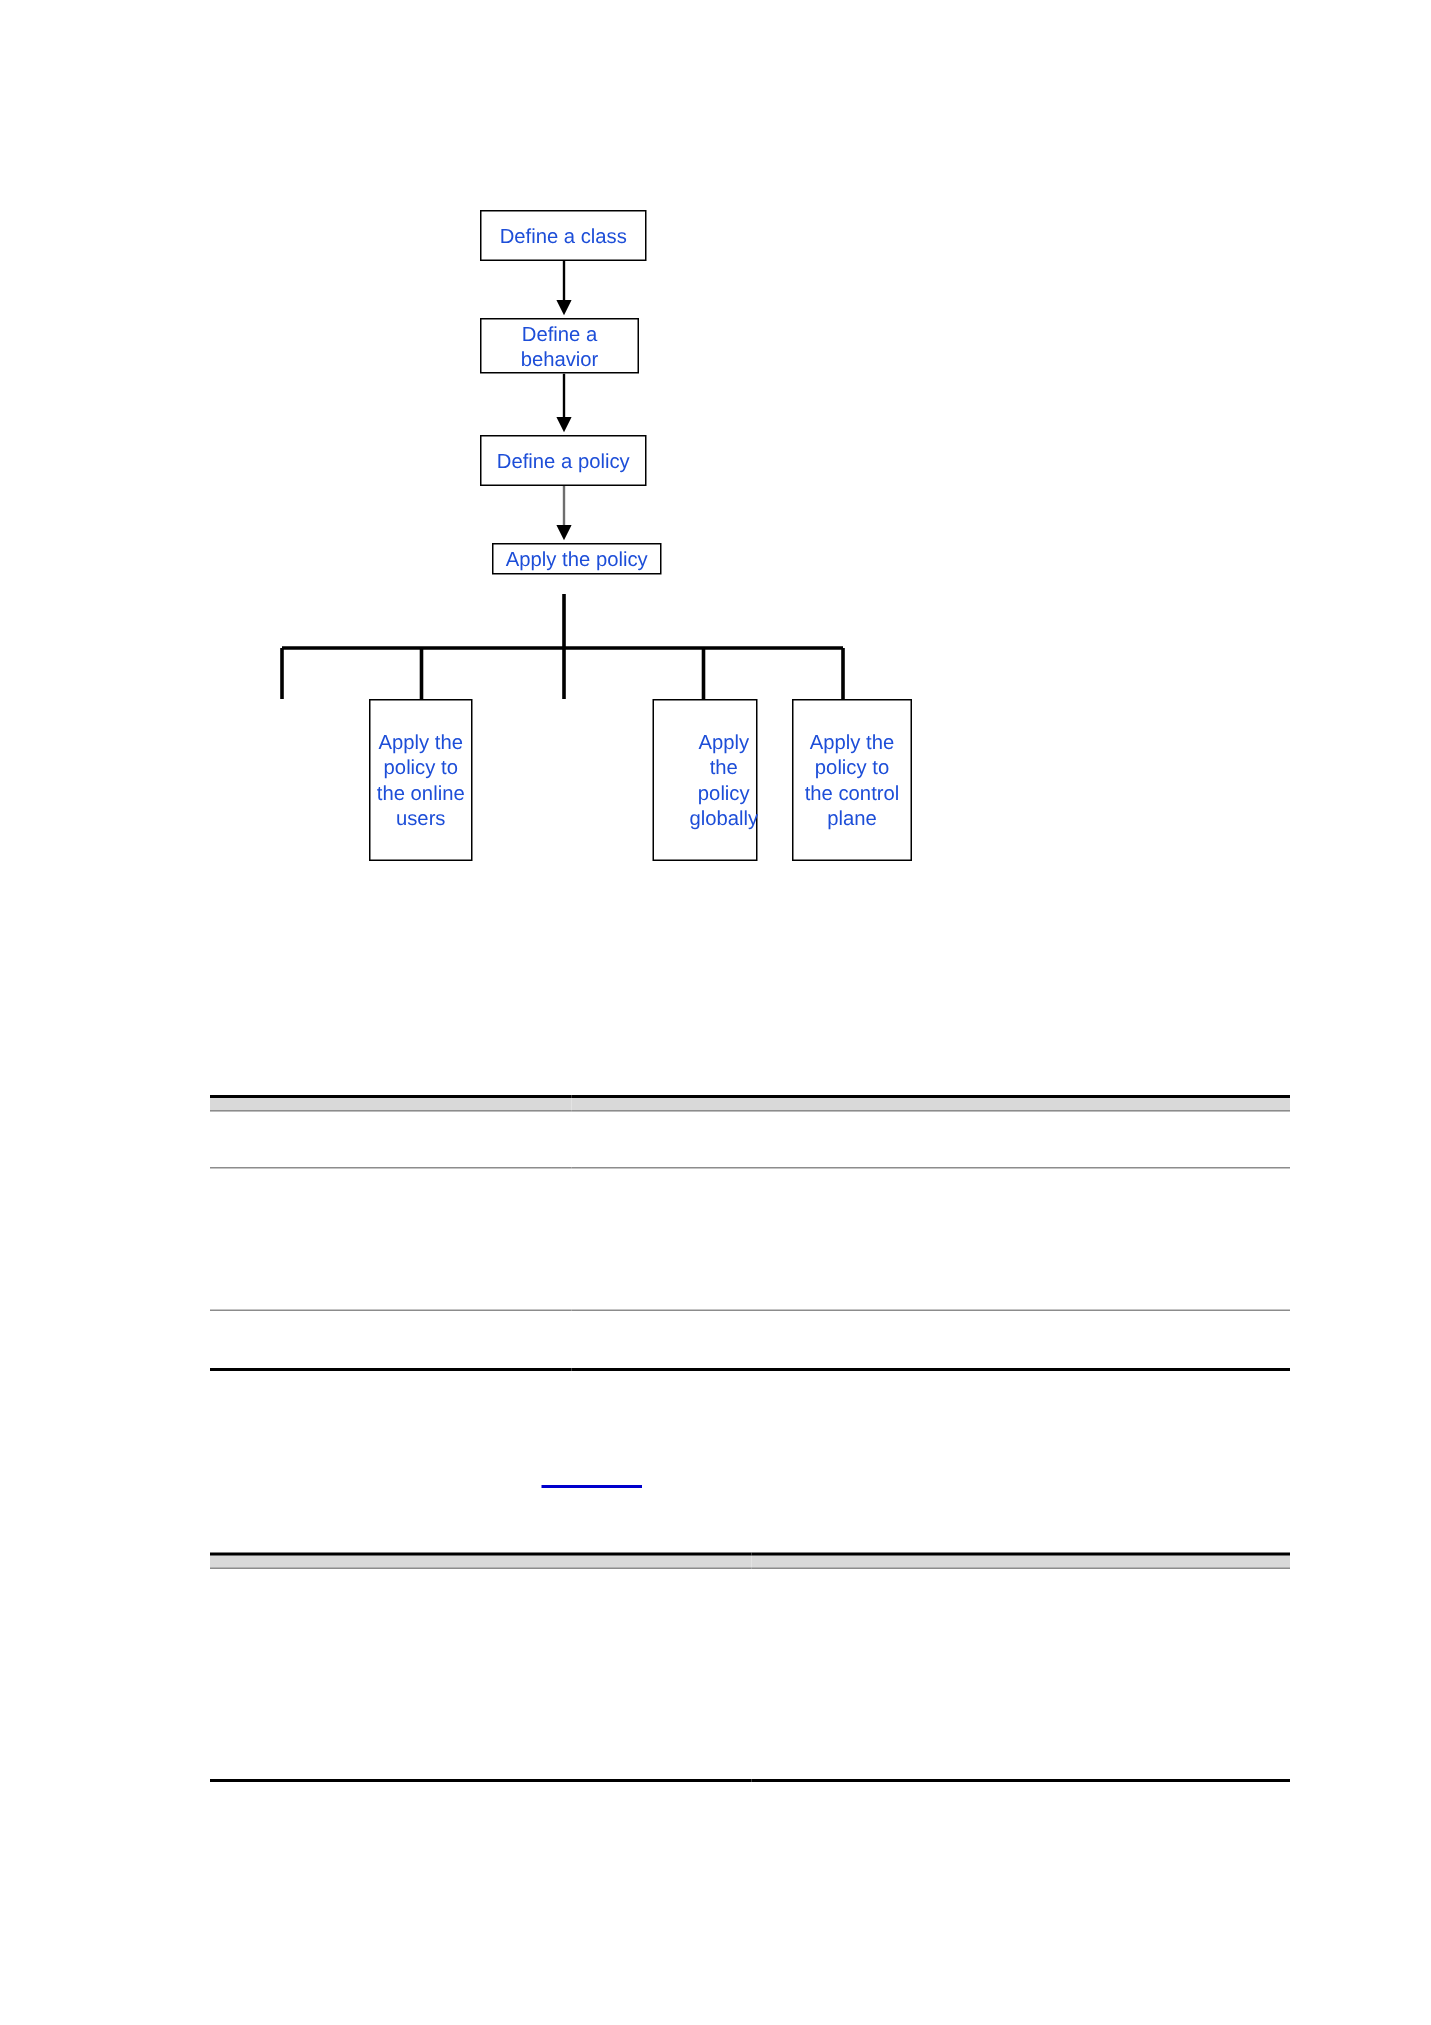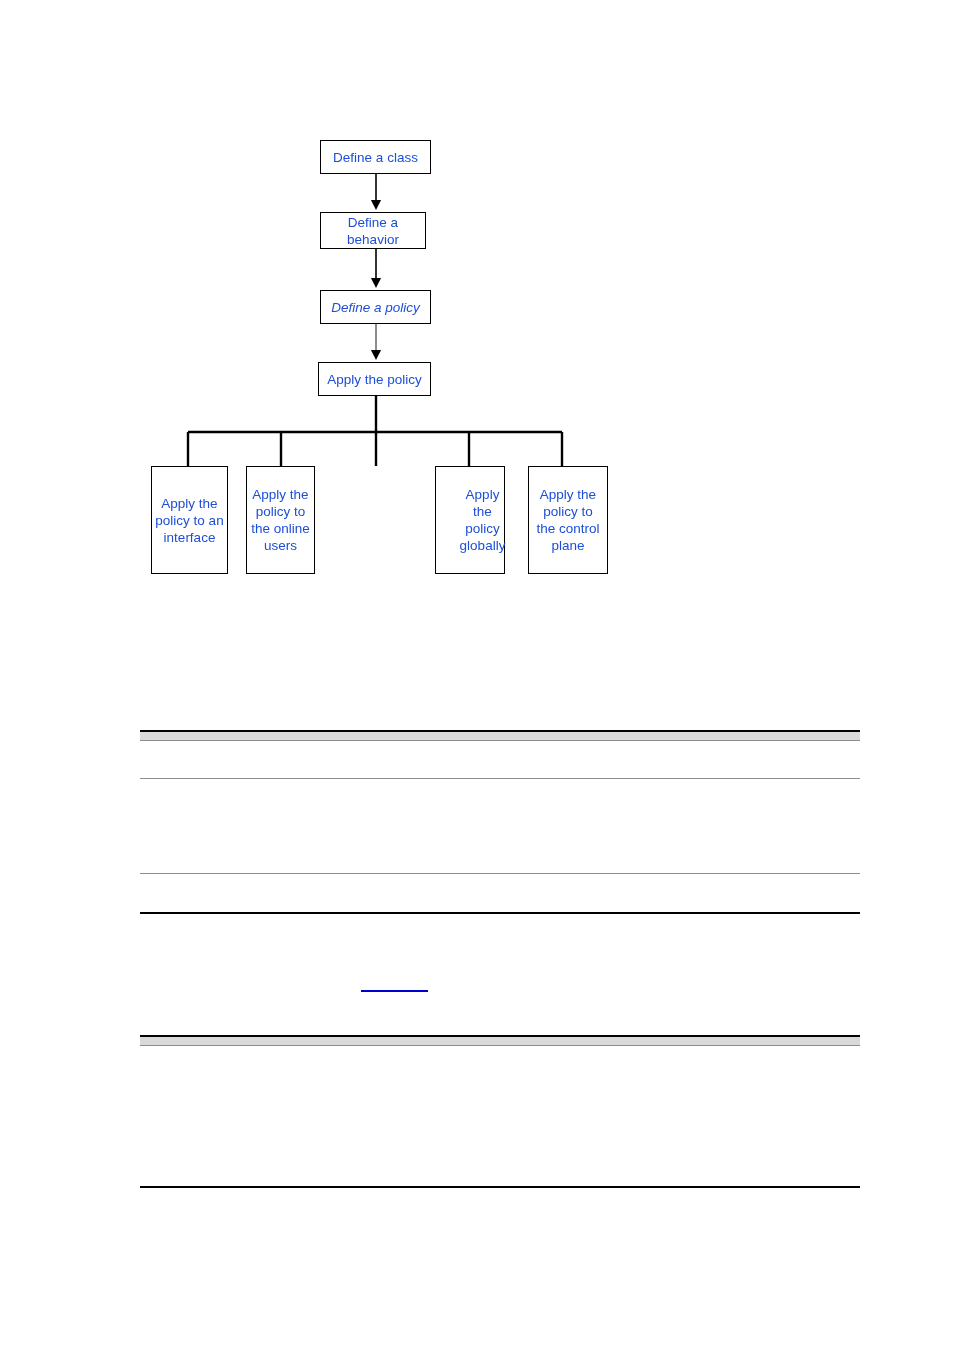--- a/index.html
+++ b/index.html
@@ -36,22 +36,22 @@
     font-size: 13.5px;
     line-height: 17px;
     color: #1d4ed8;
     padding: 2px 3px;
   }
   .node span { display: block; }
 
   
   #node-define-class   { left: 320px; top: 140px; width: 111px; height: 34px; }
   #node-define-behavior{ left: 320px; top: 212px; width: 106px; height: 37px; }
-  #node-define-policy  { left: 320px; top: 290px; width: 111px; height: 34px; font-style: italic; }
-  #node-apply-policy   { left: 318px; top: 362px; width: 113px; height: 34px; }
+  #node-define-policy  { left: 320px; top: 290px; width: 111px; height: 34px; }
+  #node-apply-policy   { left: 328px; top: 362px; width: 113px; height: 21px; }
 
   
   #leaf-interface { left: 151px; top: 466px; width: 77px; height: 108px; }
   #leaf-online    { left: 246px; top: 466px; width: 69px; height: 108px; text-align: center; }
   #leaf-vlan      { left: 340px; top: 466px; width: 70px; height: 108px; }
   #leaf-global    { left: 435px; top: 466px; width: 70px; height: 108px; padding-left: 28px; }
   #leaf-control   { left: 528px; top: 466px; width: 80px; height: 108px; }
 
   .connector-svg {
     position: absolute;
@@ -147,23 +147,20 @@
   </div>
 
   <div class="node" id="node-define-policy">
     <span>Define a policy</span>
   </div>
 
   <div class="node" id="node-apply-policy">
     <span>Apply the policy</span>
   </div>
 
-  <div class="node" id="leaf-interface">
-    <span>Apply the policy to an interface</span>
-  </div>
 
   <div class="node" id="leaf-online">
     <span>Apply the policy to the online users</span>
   </div>
 
 
   <div class="node" id="leaf-global">
     <span>Apply the policy globally</span>
   </div>
 

